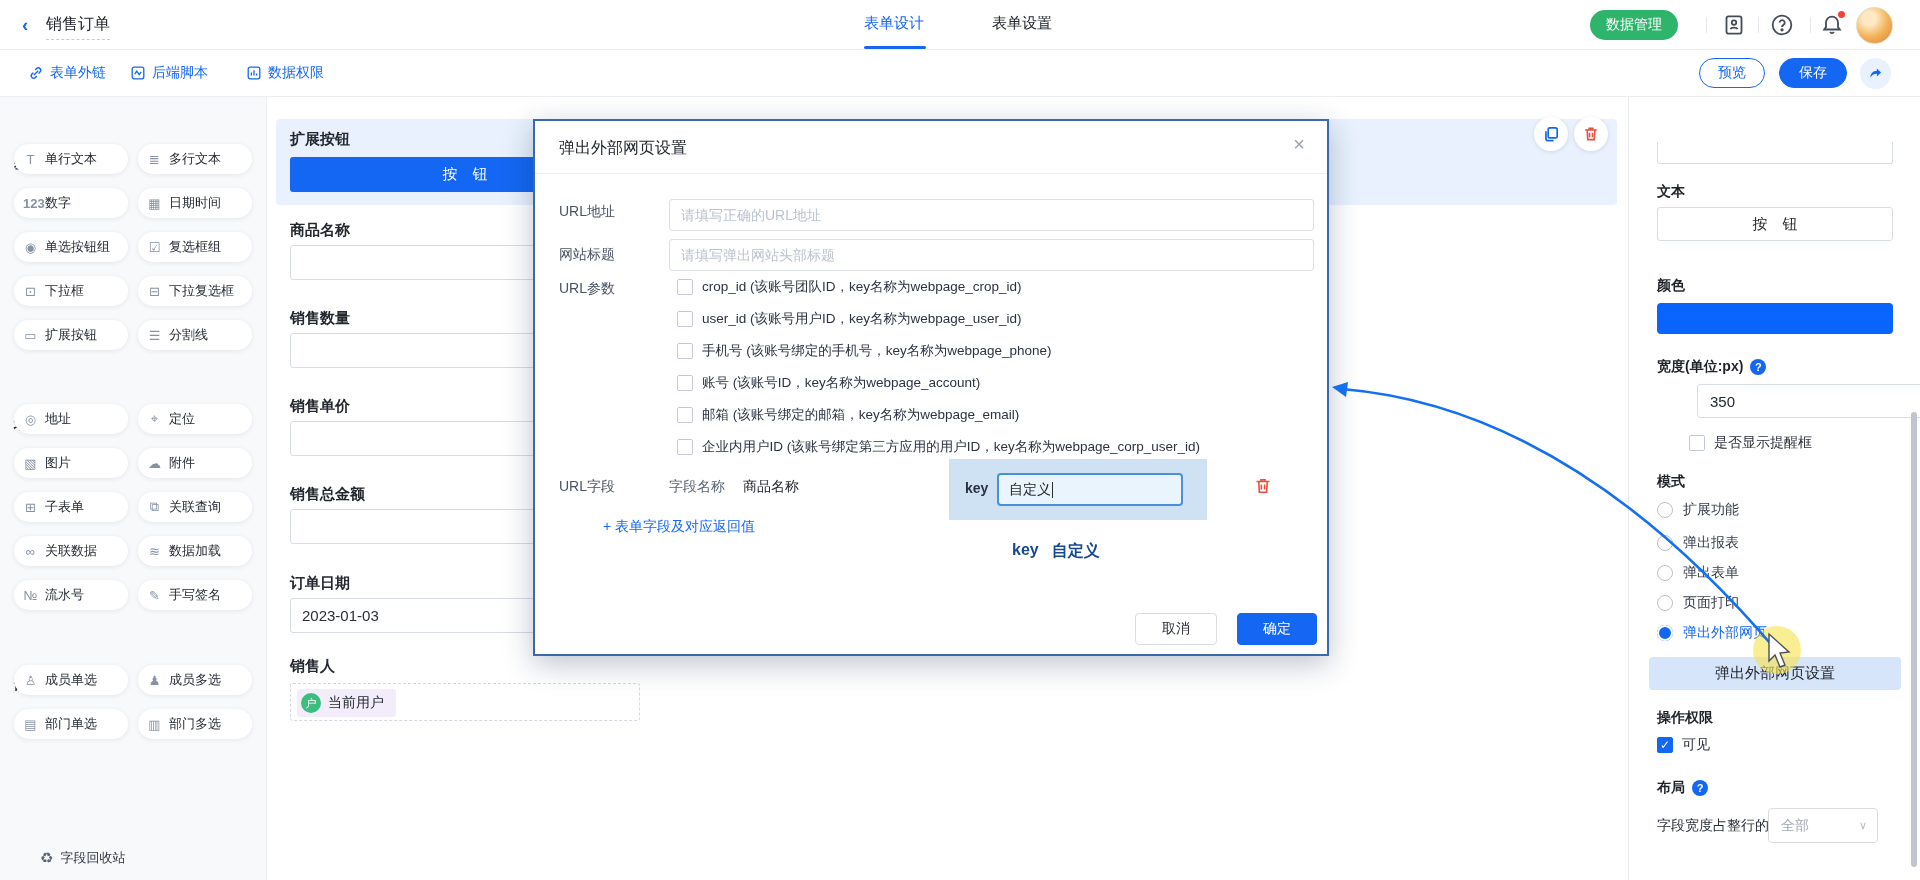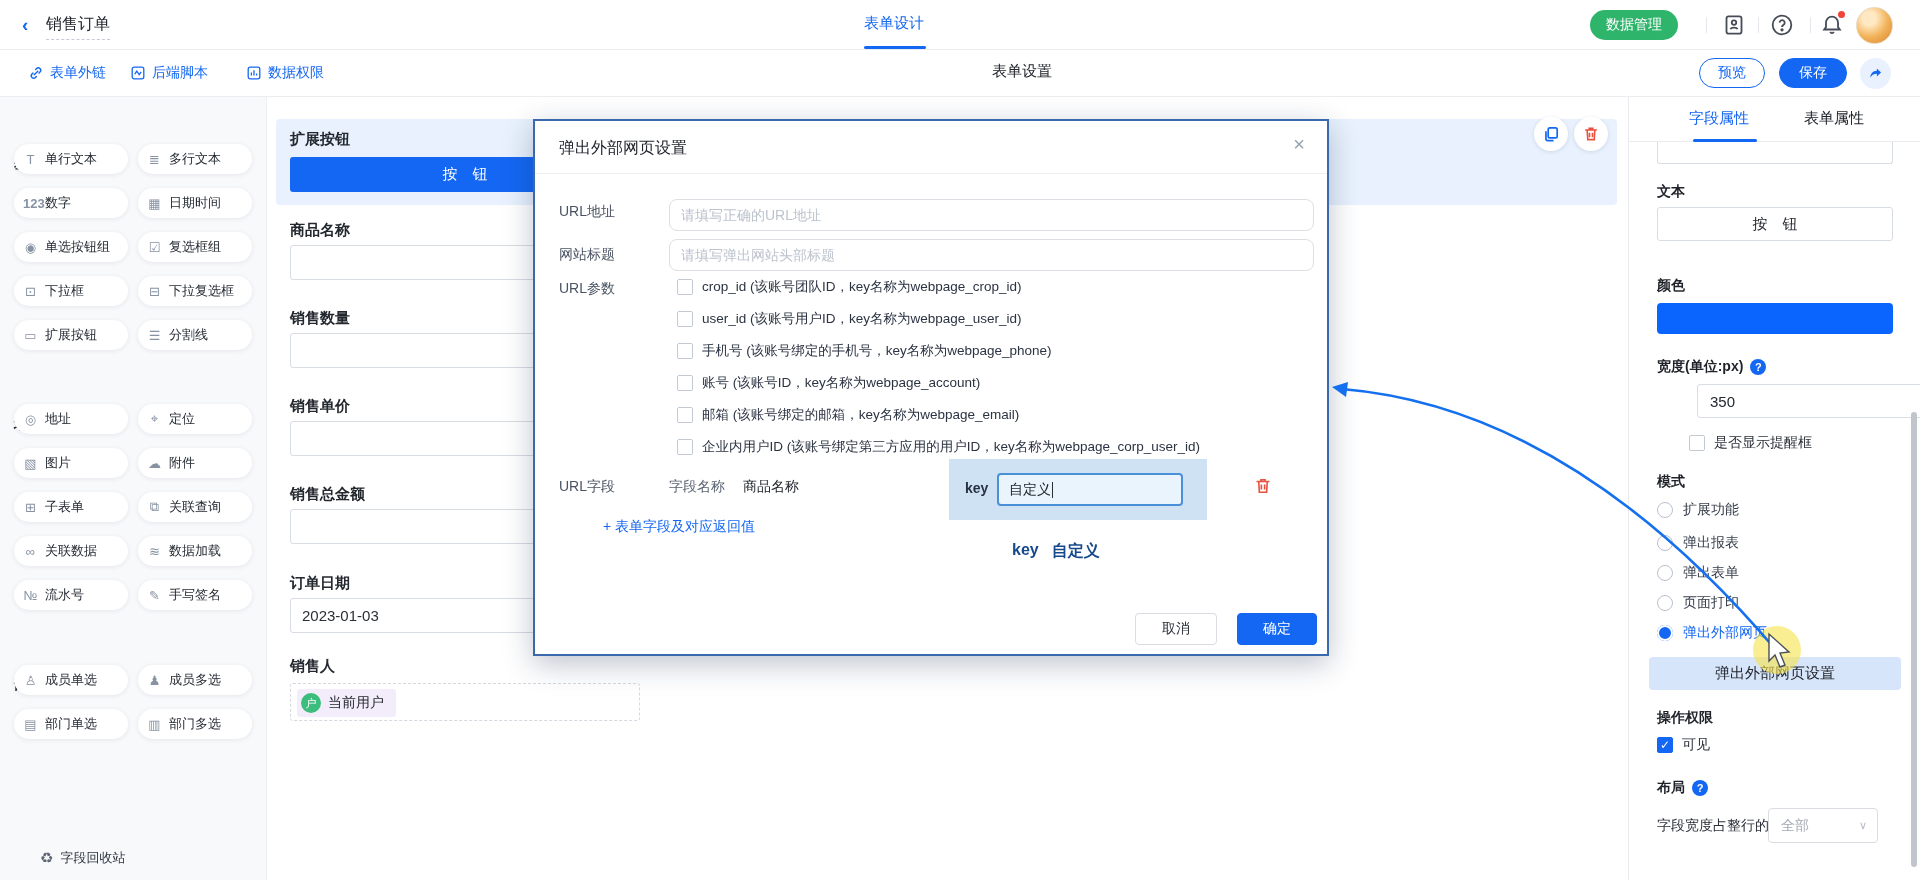--- a/index.html
+++ b/index.html
@@ -47,21 +47,21 @@
   .memberbox{position:absolute;left:23px;top:586px;width:350px;height:38px;border:1px dashed #d4d8df;border-radius:3px;background:#fff;}
   .chip{position:absolute;left:6px;top:5px;height:28px;display:flex;align-items:center;gap:7px;background:#f3edfb;border-radius:3px;padding:0 12px 0 4px;font-size:14px;color:#23272e;}
   .chip .gcircle{width:20px;height:20px;border-radius:50%;background:#3dbd7d;color:#fff;font-size:11px;display:flex;align-items:center;justify-content:center;}
   
   #modal{position:absolute;left:533px;top:119px;width:796px;height:537px;background:#fff;border:2px solid #3a6aad;
          box-shadow:0 8px 28px rgba(20,40,80,.28);z-index:30;}
   .mtitle{position:absolute;left:24px;top:17px;font-size:16px;font-weight:500;color:#20242b;}
   .mclose{position:absolute;right:22px;top:12px;font-size:20px;color:#98a1ad;cursor:pointer;}
   .mheadline{position:absolute;left:0;top:52px;width:100%;height:1px;background:#eceef1;}
   .mlabel{position:absolute;left:24px;font-size:14px;color:#495362;}
-  .minput{position:absolute;left:134px;width:645px;height:32px;border:1px solid #dcdfe4;border-radius:8px;font-size:14px;padding:0 11px;color:#2a2f36;font-family:inherit;}
+  .minput{position:absolute;left:134px;width:645px;height:32px;border:1px solid #dcdfe4;border-radius:3px;font-size:14px;padding:0 11px;color:#2a2f36;font-family:inherit;}
   .minput::placeholder{color:#bcc3cd;}
   .cbrow{position:absolute;left:142px;height:20px;display:flex;align-items:center;gap:9px;font-size:13.5px;color:#2b3342;}
   .cbox{width:16px;height:16px;border:1px solid #c3cad4;border-radius:2px;background:#fff;flex:none;cursor:pointer;}
   .keyblock{position:absolute;left:414px;top:338px;width:258px;height:61px;background:#cfe2f4;}
   .keylabel{position:absolute;left:16px;top:21px;font-size:14px;font-weight:700;color:#273142;}
   .keyinput{position:absolute;left:48px;top:14px;width:186px;height:33px;background:#e9f4fd;border:2px solid #4a90d9;border-radius:4px;display:flex;align-items:center;padding:0 10px;font-size:14px;color:#23272e;}
   .caret{display:inline-block;width:1px;height:16px;background:#2a2f36;margin-left:1px;}
   .mtrash{position:absolute;left:718px;top:355px;width:20px;height:20px;color:#e8503f;cursor:pointer;}
   .addlink{position:absolute;left:68px;top:397px;font-size:14px;color:#1467f2;cursor:pointer;}
   .ghost{position:absolute;left:477px;top:420px;font-size:16px;font-weight:700;color:#174a8c;display:flex;gap:13px;}
@@ -93,21 +93,21 @@
 </style>
 </head>
 <body>
 
 <div id="app">
 
   <div id="topbar">
     <span class="back">‹</span>
     <span class="ftitle">销售订单</span>
     <span class="toptab active" style="left:864px;">表单设计</span>
-    <span class="toptab" style="left:992px;margin-top:48px;">表单设置</span>
+    <span class="toptab" style="left:992px;">表单设置</span>
     <span class="toptab-underline" style="left:864px;"></span>
     <button class="greenbtn">数据管理</button>
     <span class="topdiv" style="left:1706px;"></span>
     <span class="topicon" style="left:1722px;">
       <svg viewBox="0 0 16 16" width="24" height="24" fill="none" stroke="currentColor" stroke-width="1.2">
         <rect x="3" y="2.2" width="10" height="11.6" rx="1.5"></rect>
           <circle cx="8" cy="6.4" r="1.5"></circle>
         <path d="M5.6 10.8c.6-1.4 4.2-1.4 4.8 0"></path>
         </svg>
     </span>
@@ -371,25 +371,20 @@
     <div class="ghost">
       <span>key</span>
       <span>自定义</span>
     </div>
 
     <button class="mbtn cancel">取消</button>
     <button class="mbtn ok">确定</button>
   </div>
 
   <div id="panel">
-    <div class="ptabs">
-      <span class="ptab active" style="left:60px;">字段属性</span>
-      <span class="ptab" style="left:175px;">表单属性</span>
-      <span class="ptab-underline"></span>
-    </div>
     <div class="stubinput"></div>
 
     <div class="plabel" style="top:86px;">文本</div>
     <input class="pinput" style="top: 110px; text-align: center;" value="按　钮">
 
     <div class="plabel" style="top:180px;">颜色</div>
     <div class="colorbar"></div>
 
     <div class="plabel" style="top:261px;">
       <span>宽度(单位:px)</span>

